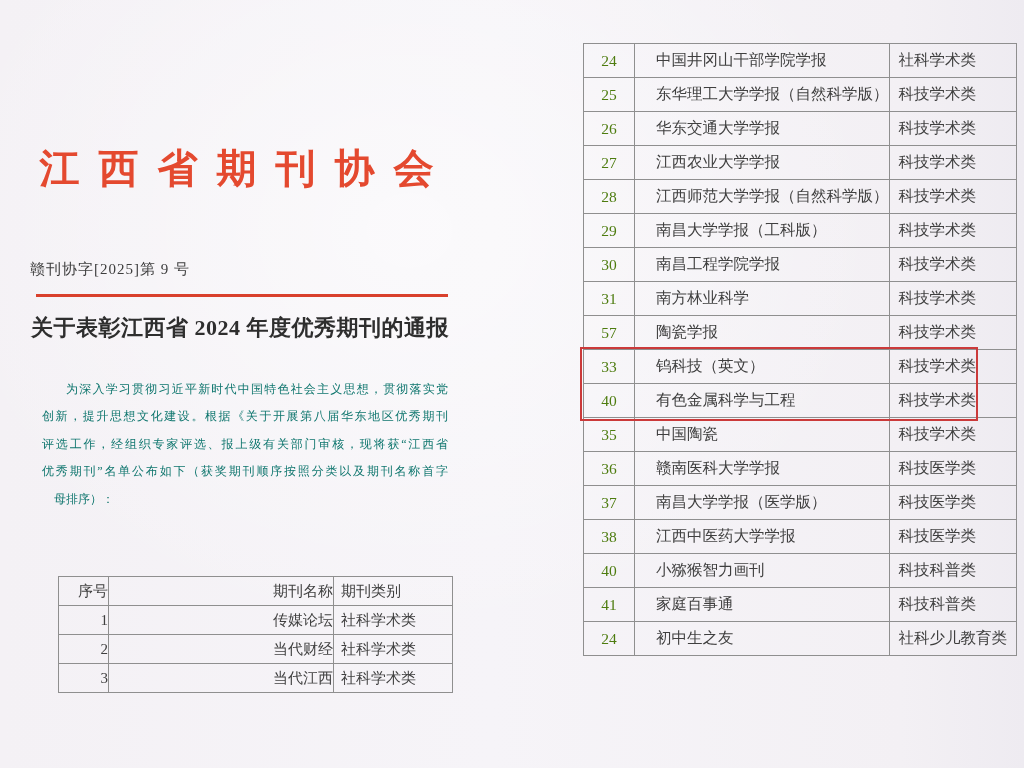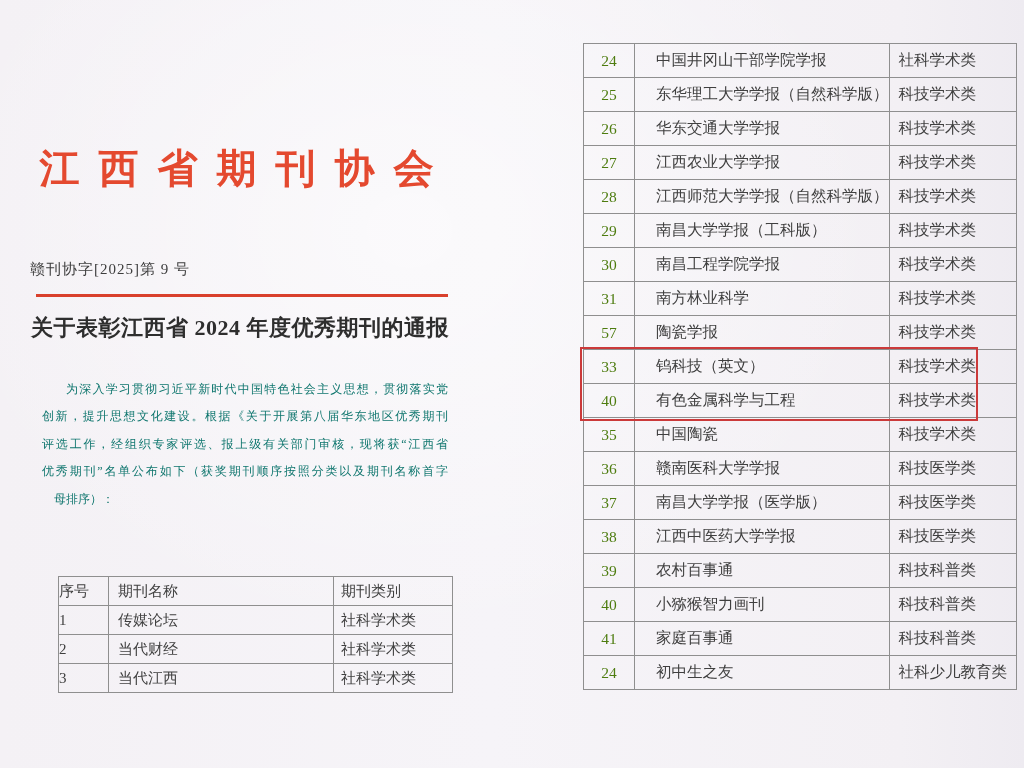--- a/index.html
+++ b/index.html
@@ -43,22 +43,22 @@
   
   table{border-collapse:collapse;table-layout:fixed;}
   td,th{
     border:1px solid #8f8f8f;font-weight:400;
     font-size:15px;color:#3f3f3f;overflow:hidden;white-space:nowrap;
     padding:0;
   }
   .t1{position:absolute;left:58px;top:576px;}
   .t1 th{height:28px;text-align:center;font-size:15px;}
   .t1 td{height:28px;}
-  .t1 .c0{width:49px;text-align:left;margin-top:40px;}
-  .t1 .c1{width:215px;text-align:left;padding-left:9px;}
+  .t1 .c0{width:49px;text-align:right;margin-top:40px;}
+  .t1 .c1{width:215px;text-align:right;padding-left:9px;}
   .t1 .c2{width:111px;text-align:left;padding-left:7px;}
 
   .t2wrap{position:absolute;left:583px;top:43px;}
   .t2 td{height:33px;font-size:15.5px;}
   .t2 .c0{width:50px;text-align:center;color:#4d7c0f;}
   .t2 .c1{width:225px;text-align:left;padding-left:21px;}
   .t2 .c2{width:117px;text-align:left;padding-left:9px;}
 
   .highlight-box{
     position:absolute;left:-3px;top:304px;width:394px;height:70px;
@@ -185,25 +185,20 @@
             <td class="c0">37</td>
             <td class="c1">南昌大学学报（医学版）</td>
             <td class="c2">科技医学类</td>
           </tr>
           <tr>
             <td class="c0">38</td>
             <td class="c1">江西中医药大学学报</td>
             <td class="c2">科技医学类</td>
           </tr>
           <tr>
-            <td class="c0">39</td>
-            <td class="c1">农村百事通</td>
-            <td class="c2">科技科普类</td>
-          </tr>
-          <tr>
             <td class="c0">40</td>
             <td class="c1">小猕猴智力画刊</td>
             <td class="c2">科技科普类</td>
           </tr>
           <tr>
             <td class="c0">41</td>
             <td class="c1">家庭百事通</td>
             <td class="c2">科技科普类</td>
           </tr>
           <tr>

